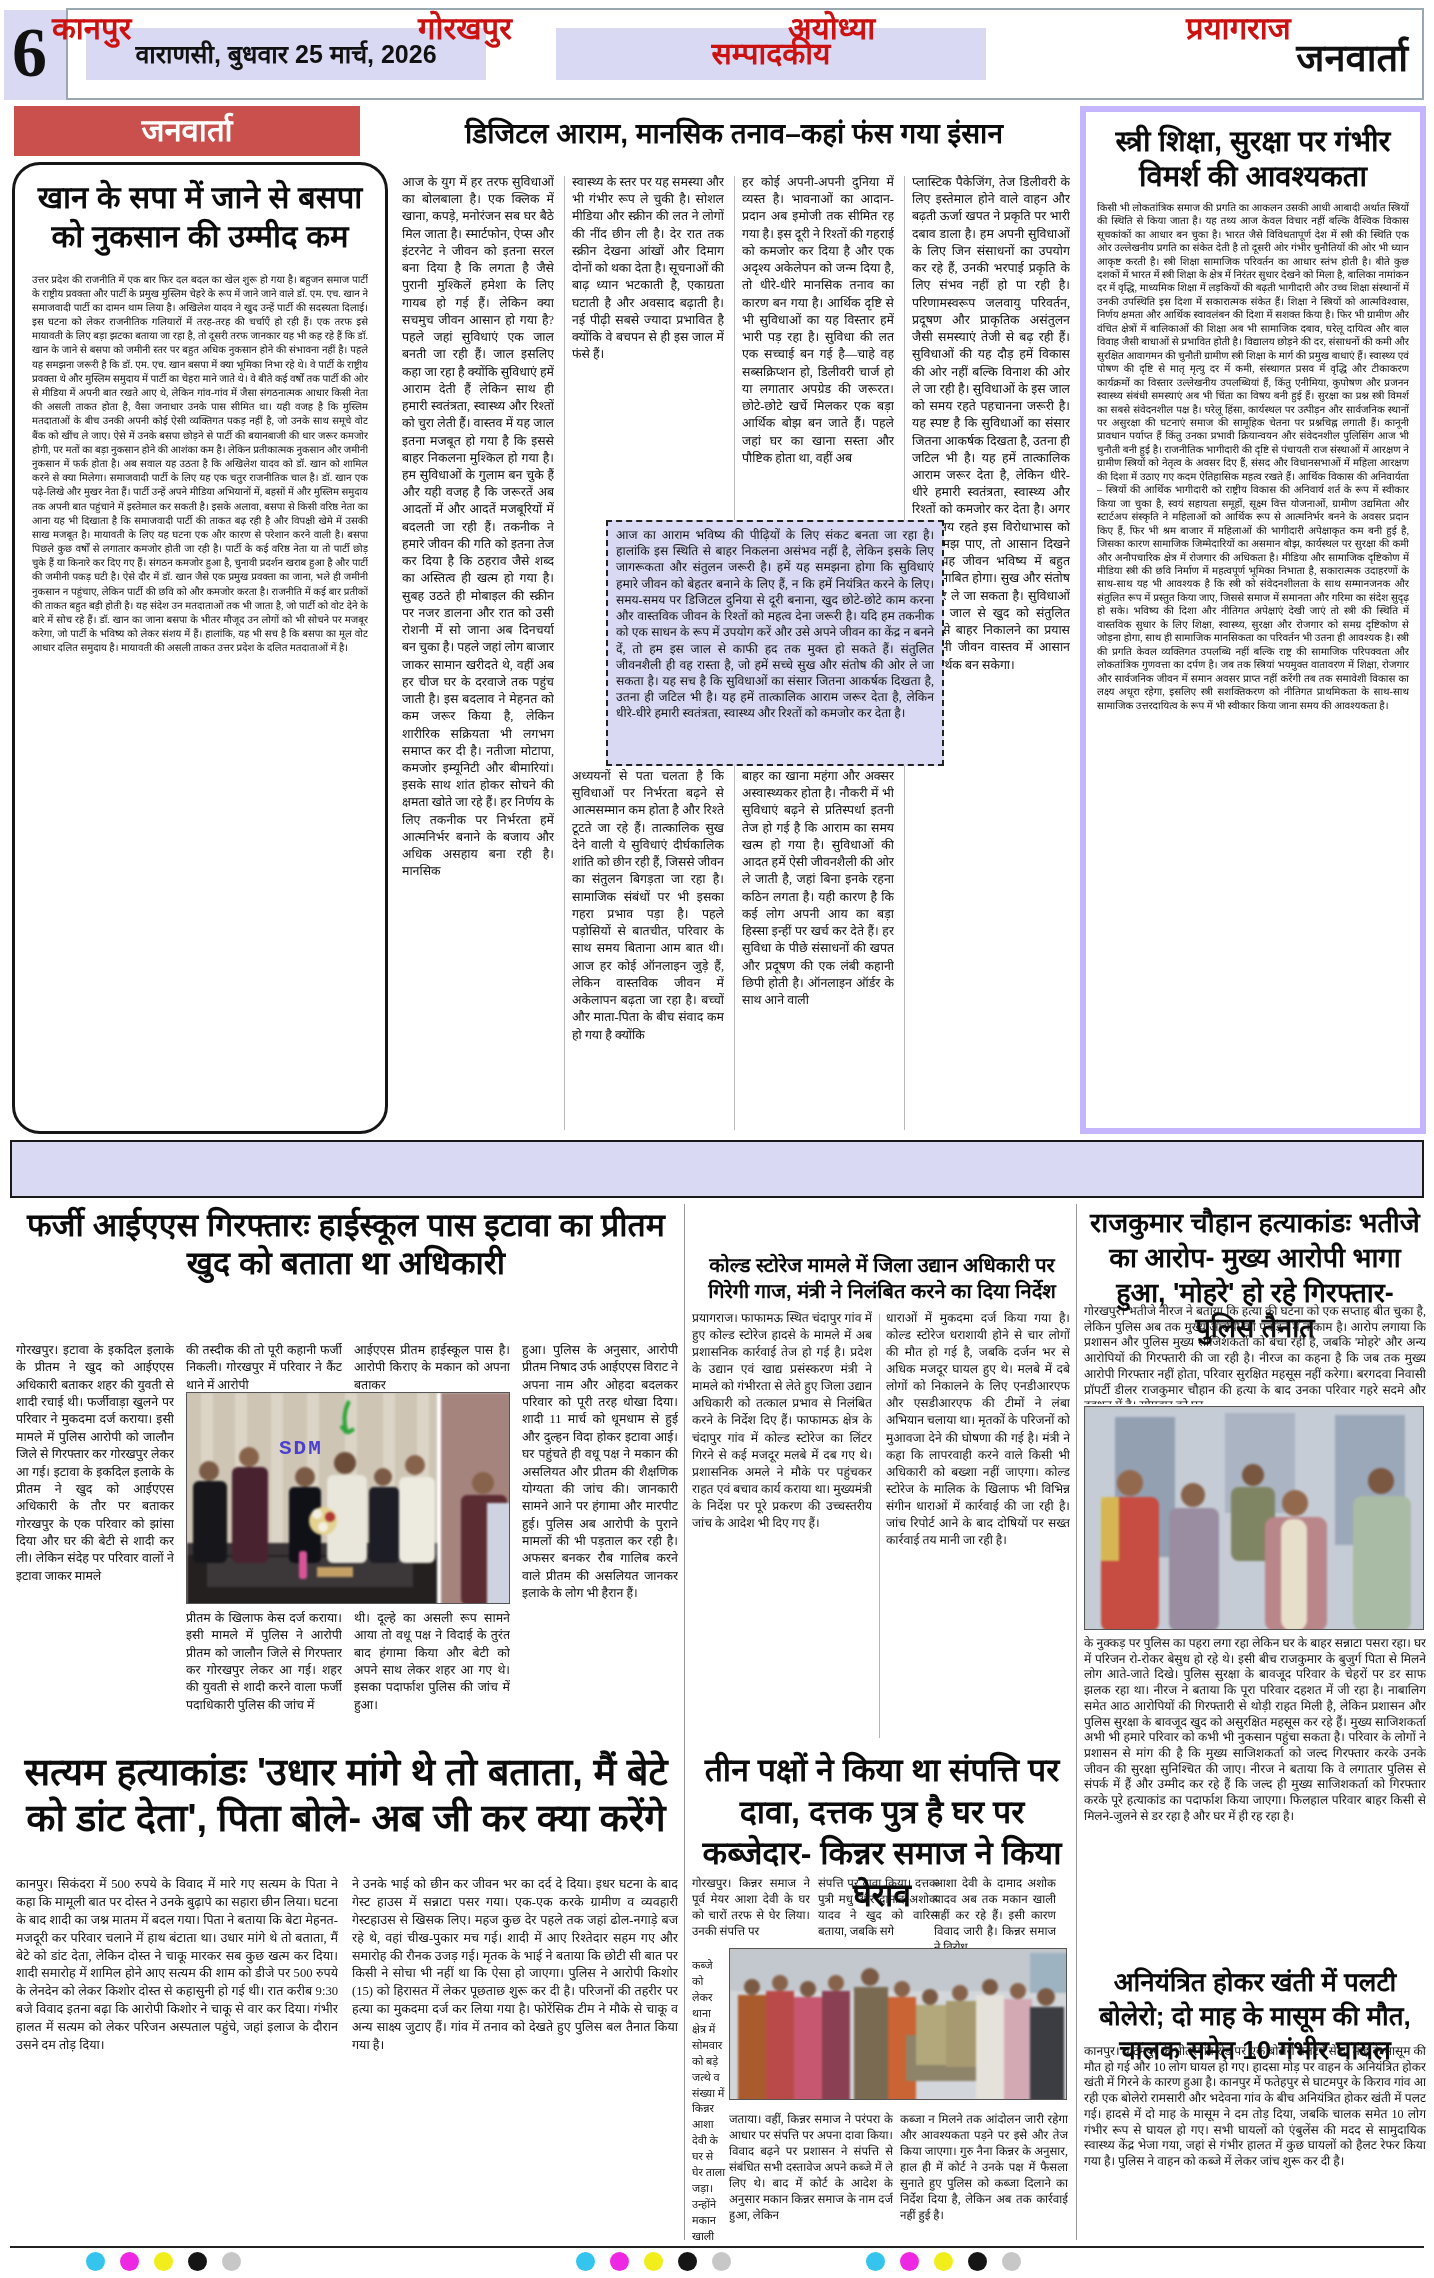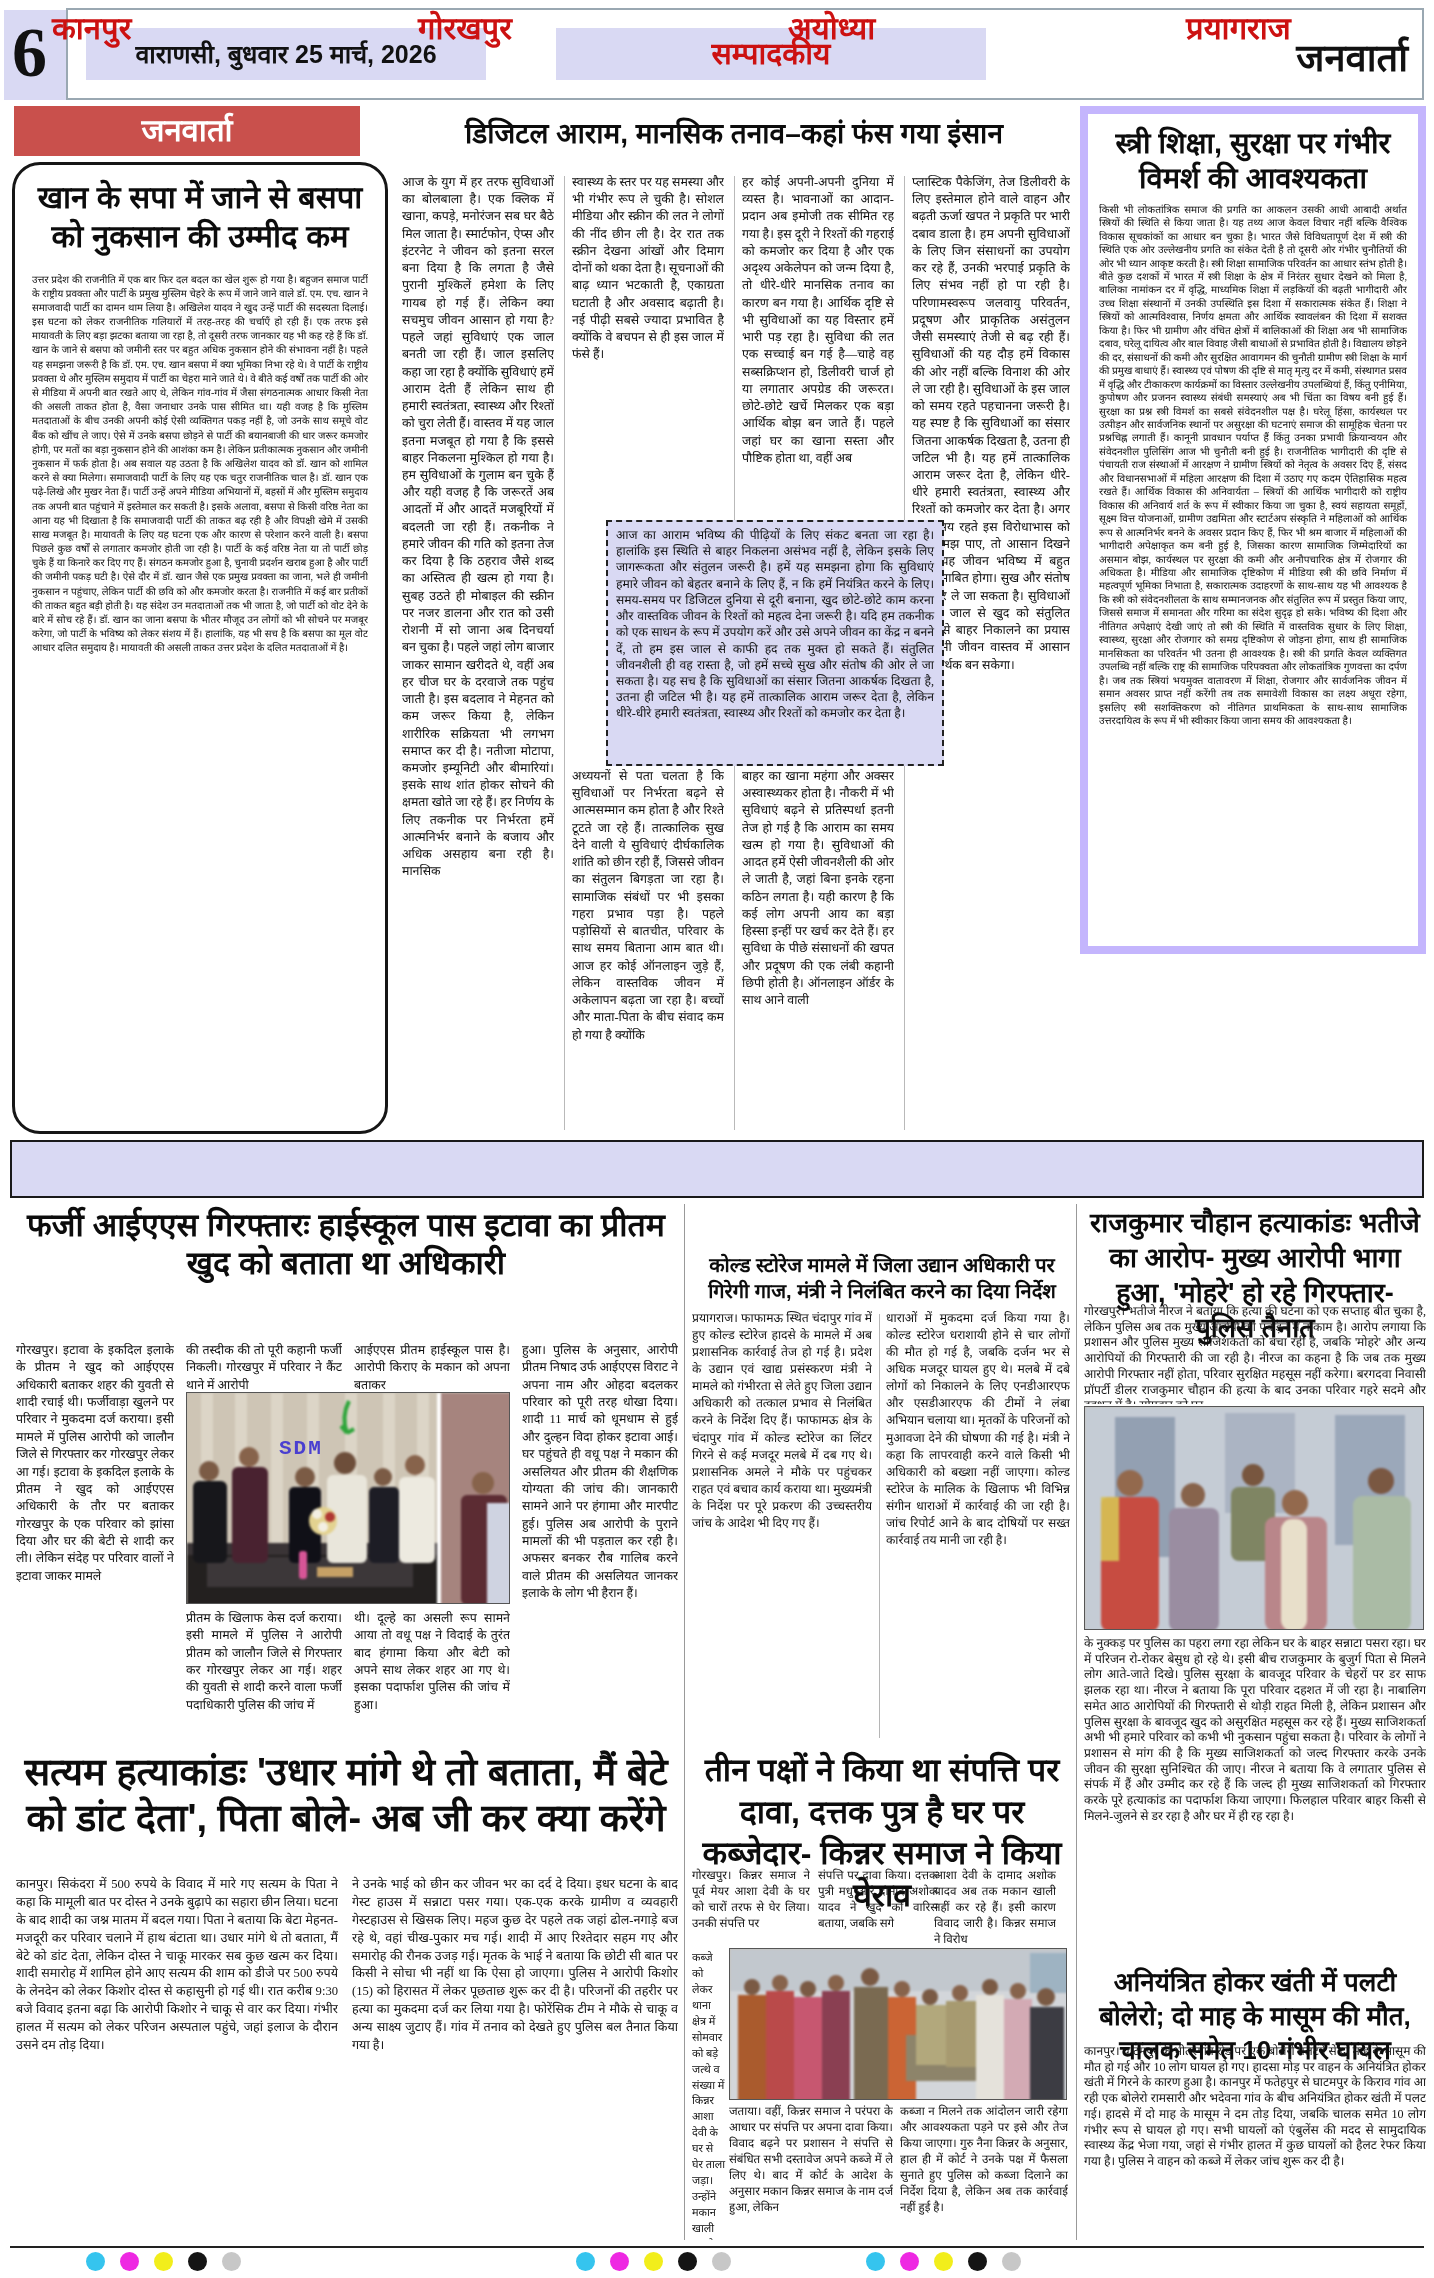--- a/index.html
+++ b/index.html
@@ -27,39 +27,39 @@
   .khan-body{margin:16px 17px;font-size:10px;line-height:1.42;height:800px;}
 
   
   .center-headline{left:396px;top:104px;width:676px;height:60px;font-size:28px;line-height:60px;}
   .ccol{position:absolute;box-sizing:border-box;width:152px;font-size:12.4px;line-height:1.39;}
   .crule{position:absolute;width:1px;background:#b9b9b9;top:176px;height:954px;}
   .hl-box{left:566px;top:520px;width:338px;height:246px;background:#d9d9f3;border:2px dashed #222;
           padding:5px 8px;font-size:12.2px;line-height:1.33;margin-left:40px;}
 
   
-  .right-box{left:1080px;top:106px;width:346px;height:848px;border:8px solid #c4b5fd;background:#fff;overflow:hidden;}
+  .right-box{left:1080px;top:106px;width:346px;height:1028px;border:6px solid #c4b5fd;background:#fff;overflow:hidden;}
   .right-headline{margin:12px 8px 6px 8px;font-size:29px;line-height:1.22;}
   .right-body{margin:4px 11px;font-size:10.2px;line-height:1.32;height:912px;}
 
   
   .city-bar{left:10px;top:1140px;width:1414px;height:58px;background:#d9d9f3;border:2px solid #1a1a1a;}
   .city{position:absolute;top:6px;font-size:31px;font-weight:bold;color:#cc1111;
         font-family:"Liberation Sans","DejaVu Sans",sans-serif;}
 
   
   .vrule{position:absolute;width:1px;background:#999;}
   .hA{left:14px;top:1206px;width:664px;height:130px;font-size:32px;line-height:1.2;}
   .acol{position:absolute;box-sizing:border-box;font-size:12.4px;line-height:1.4;}
   .hB{left:14px;top:1750px;width:664px;height:120px;font-size:38px;line-height:1.2;}
   .bcol{position:absolute;box-sizing:border-box;font-size:12.6px;line-height:1.42;}
   .hC{left:692px;top:1252px;width:380px;height:100px;font-size:20px;line-height:1.3;}
   .ccol2{position:absolute;box-sizing:border-box;font-size:12.2px;line-height:1.4;}
   .hD{left:692px;top:1750px;width:380px;height:114px;font-size:32px;line-height:1.3;}
-  .dcol{position:absolute;box-sizing:border-box;font-size:11.6px;line-height:1.38;}
+  .dcol{position:absolute;box-sizing:border-box;font-size:11.6px;line-height:1.38;margin-top:8px;}
   .hE{left:1084px;top:1206px;width:342px;height:96px;font-size:27px;line-height:1.3;}
   .ecol{position:absolute;box-sizing:border-box;font-size:12.1px;line-height:1.3;}
   .hF{left:1084px;top:1966px;width:342px;height:76px;font-size:26px;line-height:1.3;}
 
   
   .photo{position:absolute;box-sizing:border-box;border:1px solid #555;background:#c8c2b6;overflow:hidden;}
   .photo svg{display:block;filter:blur(0.8px) saturate(0.92);}
   .sdm-label{position:absolute;left:92px;top:44px;color:#4a3fd0;font-size:21px;font-weight:bold;
              letter-spacing:2px;font-family:Liberation Mono, monospace;}
 

